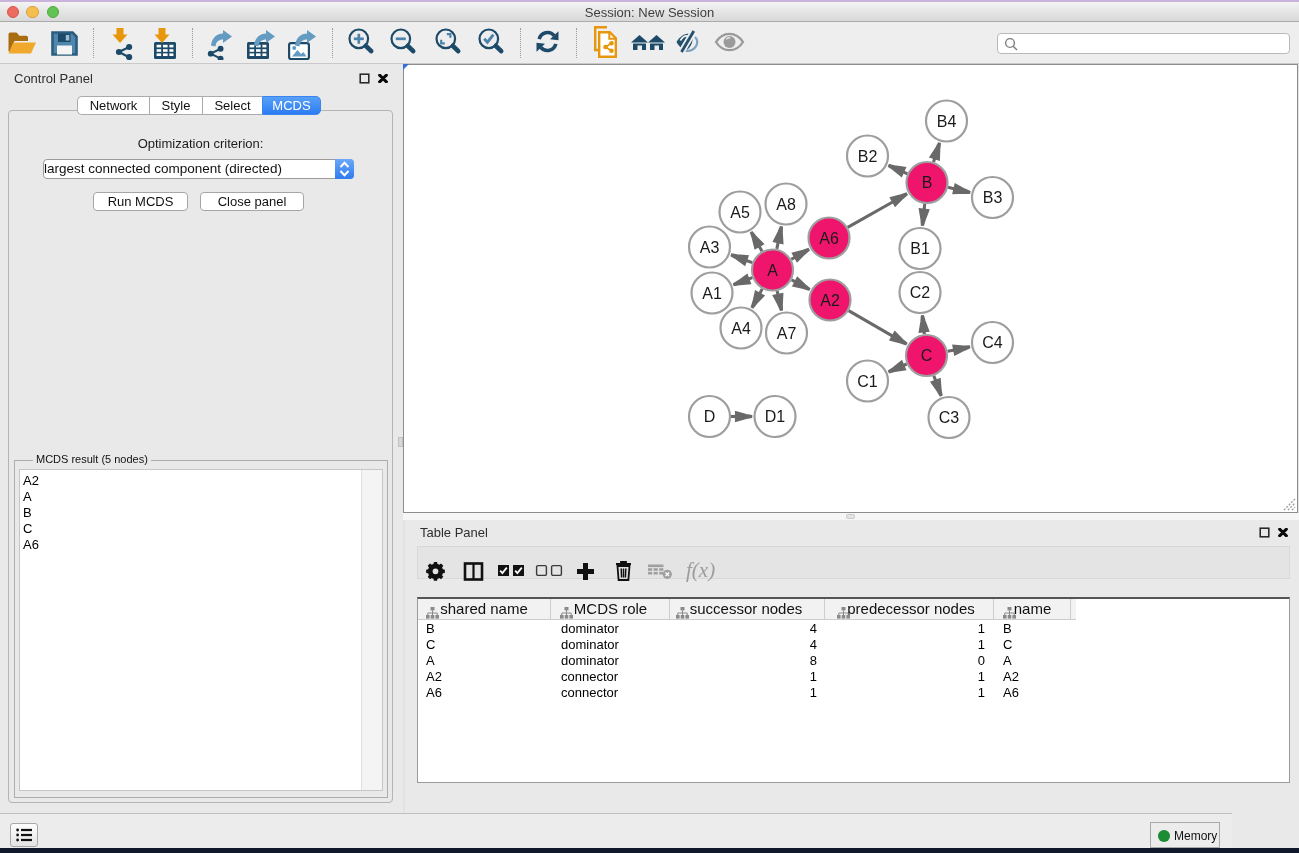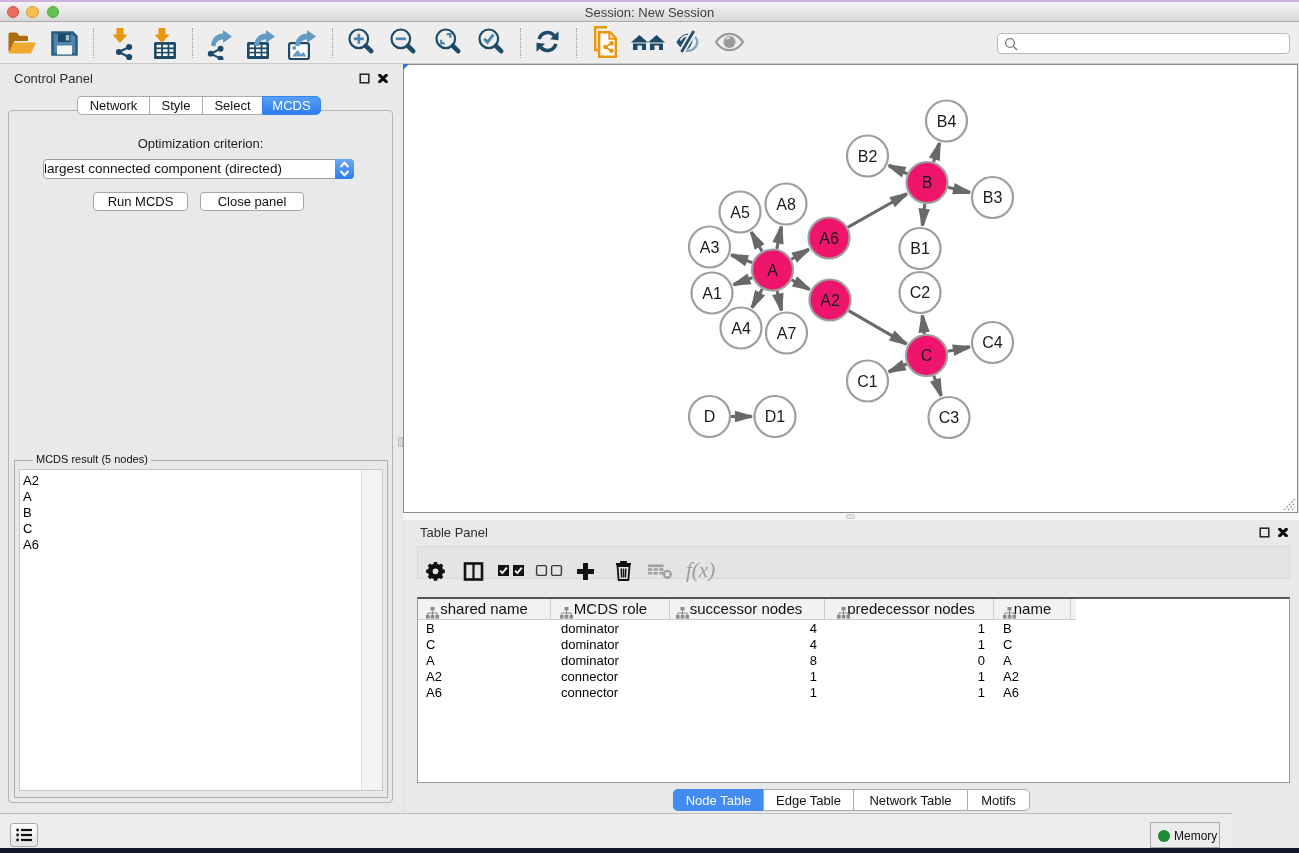--- a/index.html
+++ b/index.html
@@ -500,26 +500,20 @@
               </div>
 <div class="tr" style="top:64px">
                 <span style="left:8px">A6</span>
                 <span style="left:143px">connector</span>
                 <span class="num" style="left:253px;width:146px">1</span>
                 <span class="num" style="left:411px;width:156px">1</span>
                 <span style="left:585px">A6</span>
               </div>
             </div>
         </div>
-        <div id="btabs">
-          <div class="btab sel" style="width:90px">Node Table</div>
-            <div class="btab" style="width:90px">Edge Table</div>
-            <div class="btab" style="width:114px">Network Table</div>
-            <div class="btab" style="width:63px">Motifs</div>
-        </div>
       </div>
     </div>
   </div>
   <div id="statusbar">
     <div id="listbtn">
         <svg width="16" height="14" viewBox="0 0 16 14" style="position:absolute;left:5px;top:4px">
           <g fill="#111">
             <circle cx="1.6" cy="2" r="1.4"></circle>
             <rect x="5" y="0.9" width="11" height="2.2"></rect>
             <circle cx="1.6" cy="7" r="1.4"></circle>

